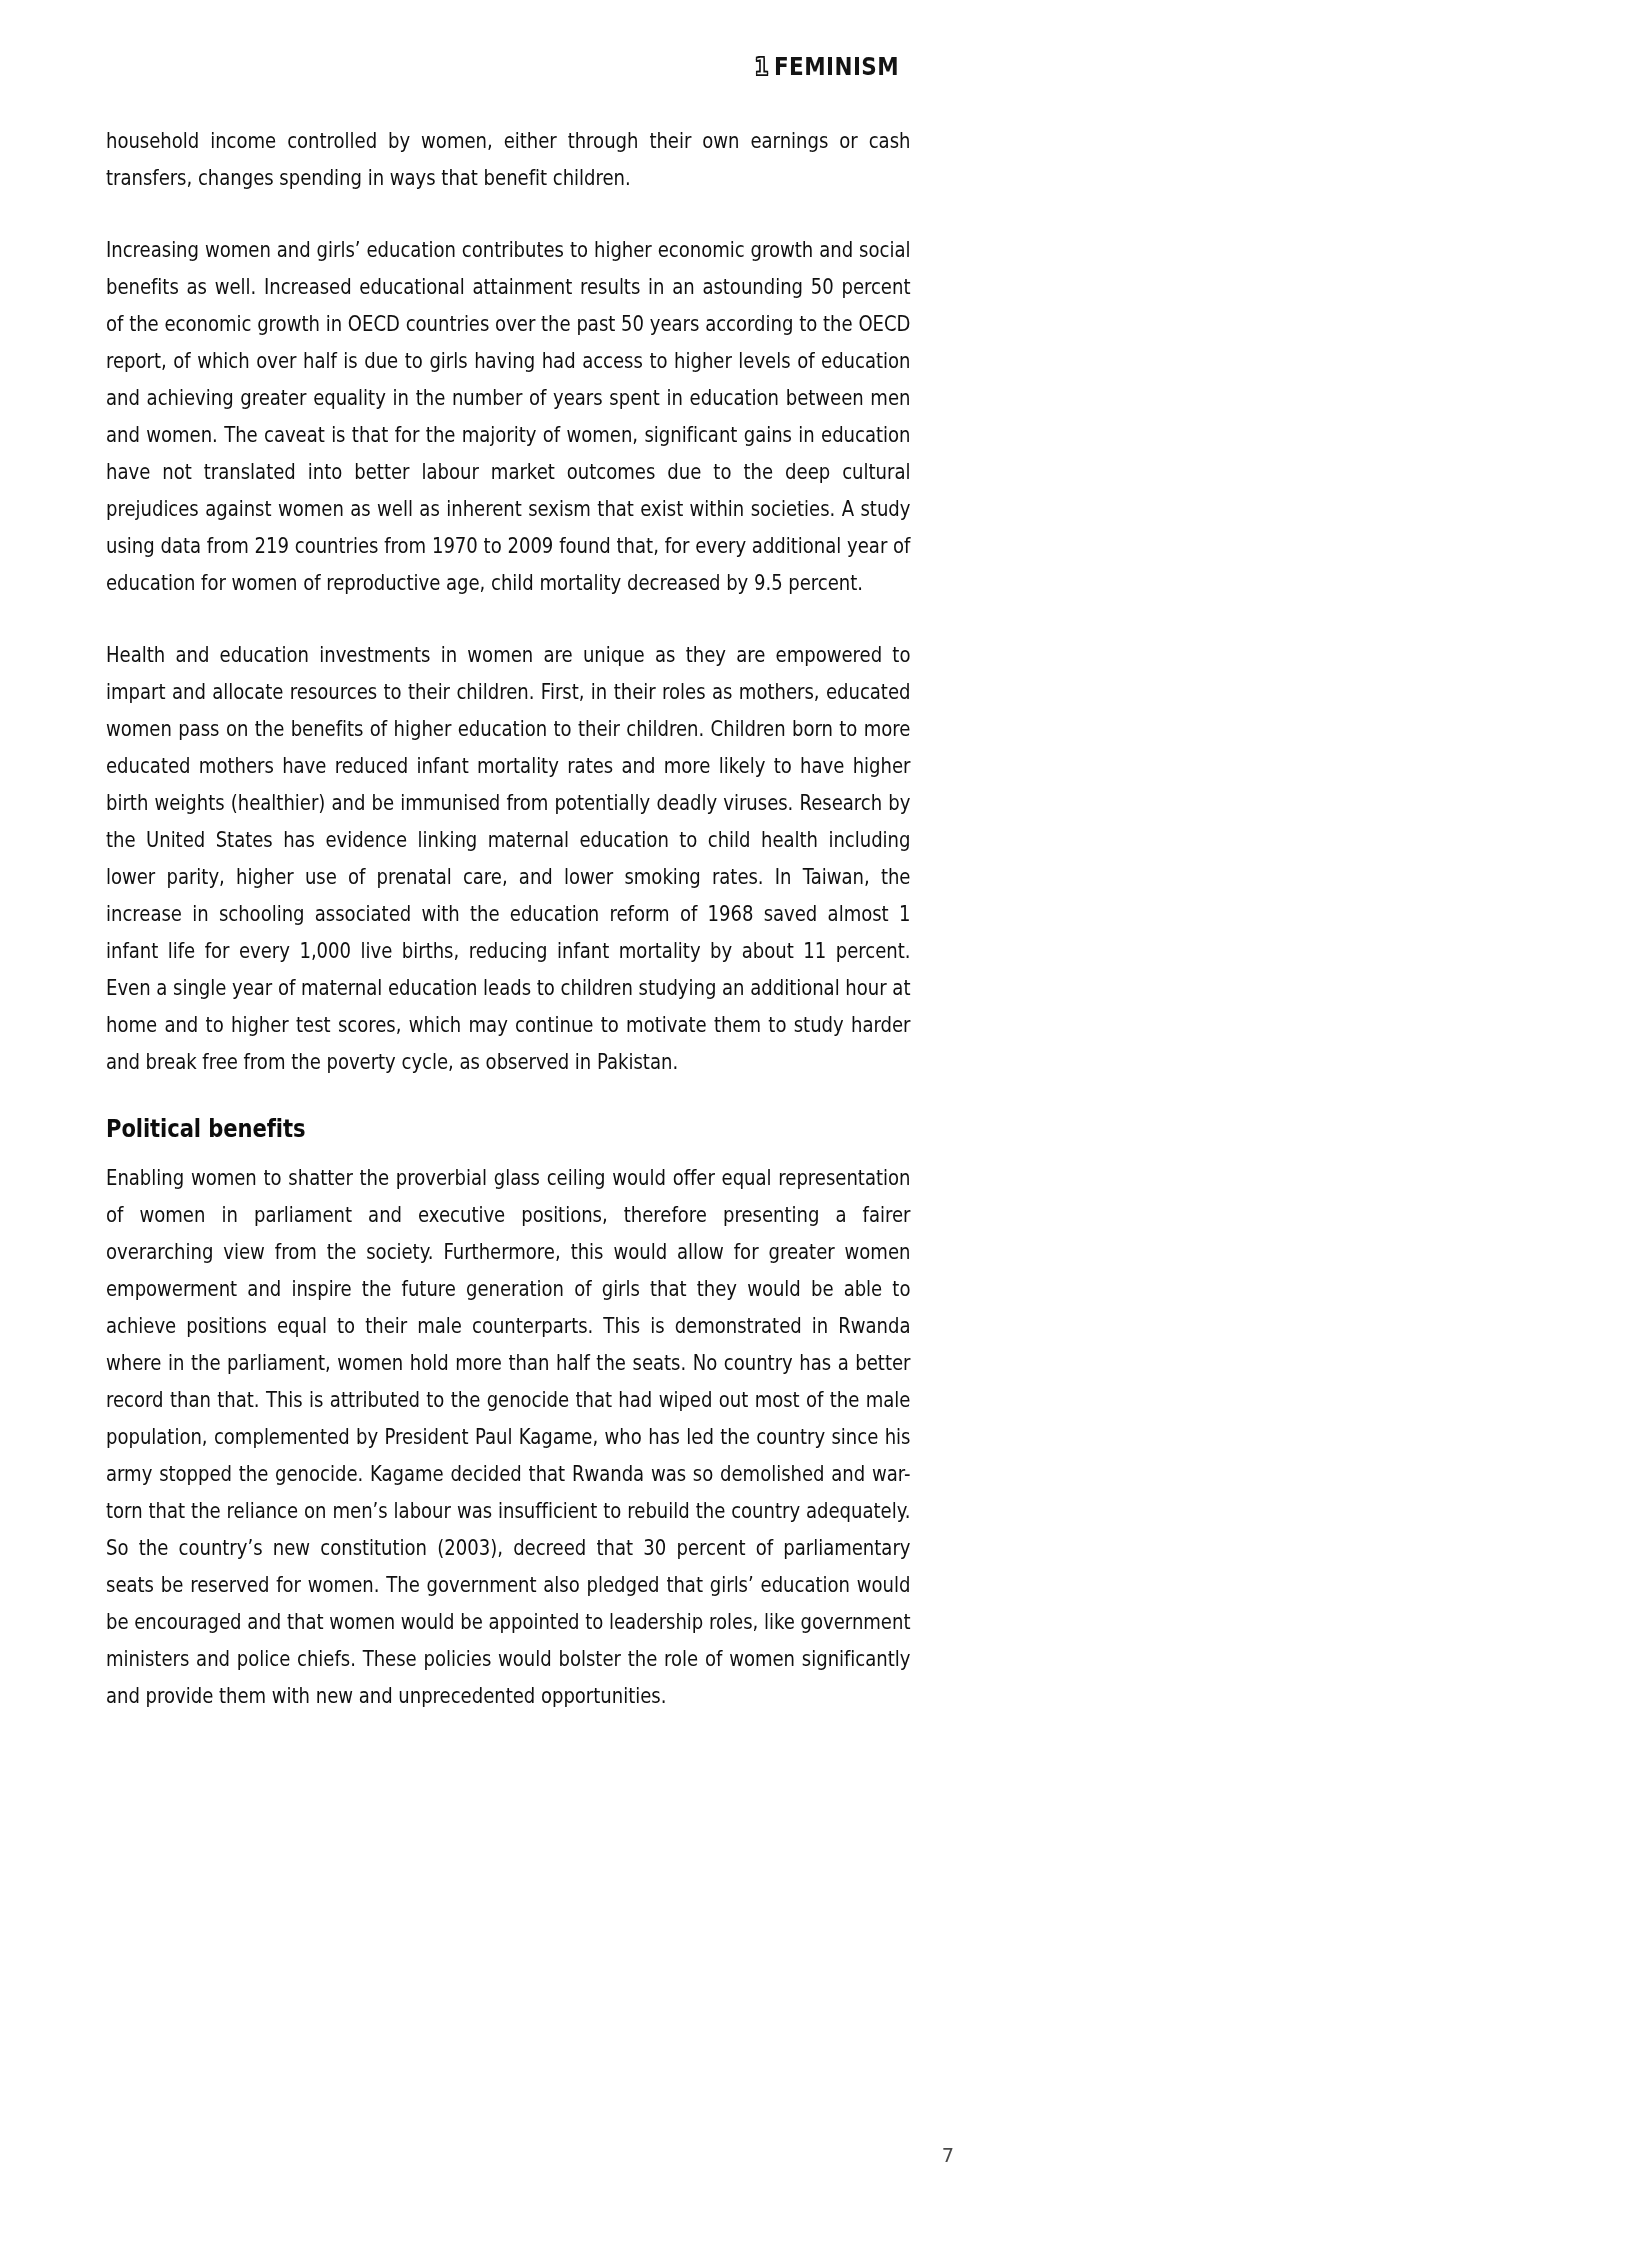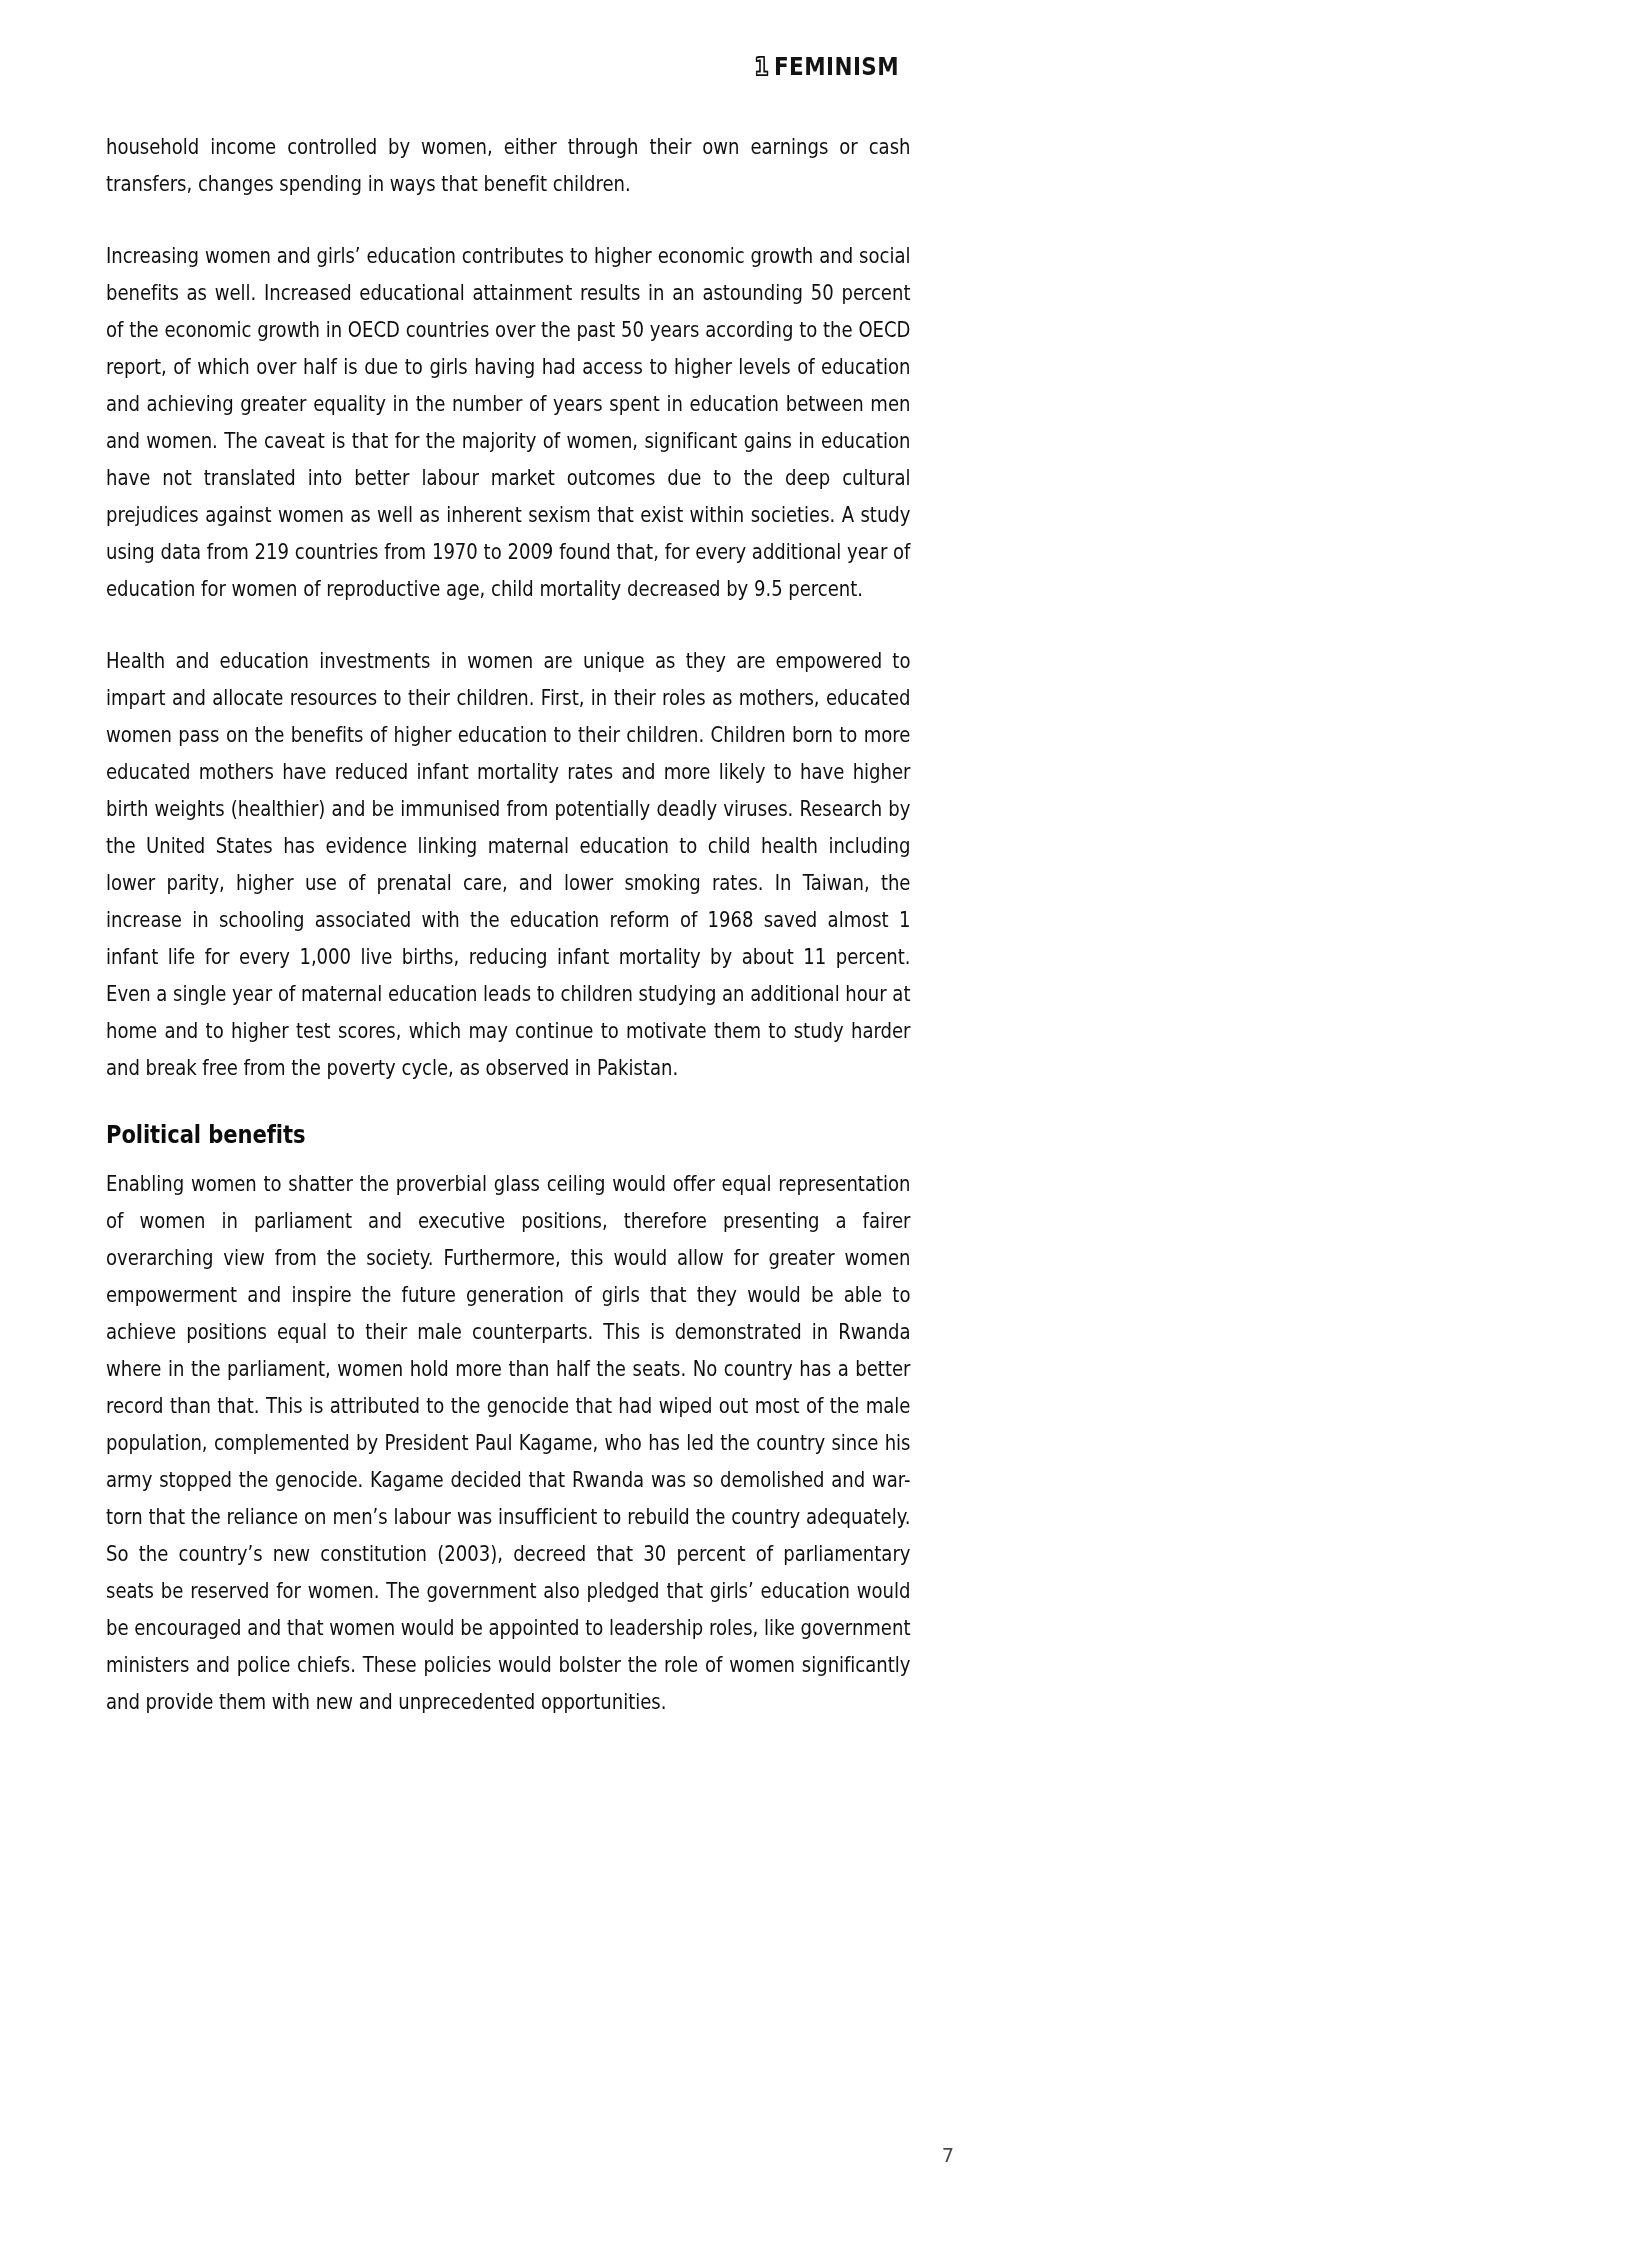--- a/index.html
+++ b/index.html
@@ -60,21 +60,21 @@
     color: #141414;
     transform: scaleX(0.86);
     transform-origin: left bottom;
     margin-left: 4.4px;
   }
 
   
   .content {
     position: absolute;
     left: 106px;
-    top: 128px;
+    top: 122px;
     width: 805px;
   }
 
   p.body-par {
     margin: 0 0 35px 0;
     font-family: "DejaVu Sans", sans-serif;
     font-size: 21.4px;
     line-height: 37px;
     text-align: justify;
     text-justify: inter-word;

